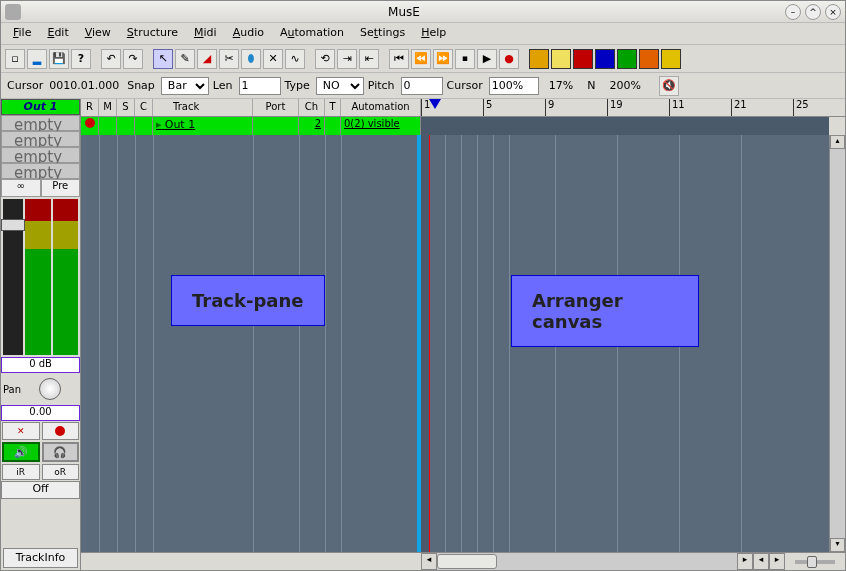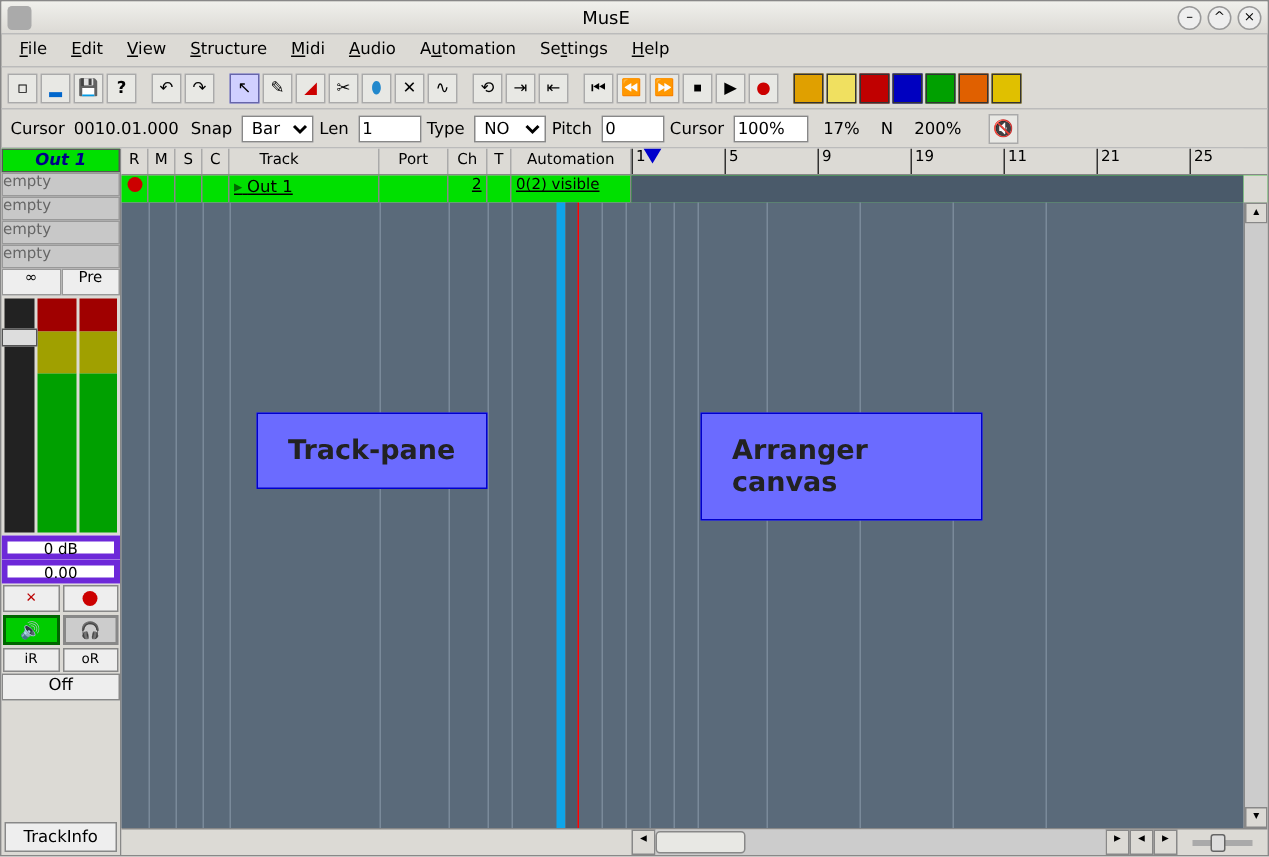--- a/index.html
+++ b/index.html
@@ -15,52 +15,52 @@
 .toolbar { height: 28px; display: flex; align-items: center; padding: 0 4px; gap: 2px; border-bottom: 1px solid #bbb; flex-wrap: nowrap; }
 .tbtn { width: 20px; height: 20px; border: 1px solid #aaa; background: #e8e8e4; display: flex; align-items: center; justify-content: center; font-size: 11px; cursor: default; }
 .tbtn.sel { background: #d0d0ff; border-color: #66a; }
 .tsep { width: 6px; }
 .paramsbar { height: 26px; display: flex; align-items: center; padding: 0 6px; gap: 4px; border-bottom: 1px solid #bbb; }
 .paramsbar .lbl { margin-right: 2px; }
 .paramsbar select, .paramsbar input { height: 18px; border: 1px solid #888; background: #fff; font-size: 11px; padding: 0 2px; }
 .body { flex: 1; display: flex; overflow: hidden; }
 .leftpanel { width: 80px; background: #dcdad5; border-right: 1px solid #888; display: flex; flex-direction: column; }
 .trackname { height: 16px; background: #00e000; color: #008; font-weight: bold; font-style: italic; text-align: center; border: 1px solid #555; }
-.slot { height: 16px; background: #c8c8c8; border: 1px solid #999; font-size: 10px; color: #666; padding-left: 0; }
+.slot { height: 16px; background: #c8c8c8; border: 1px solid #999; font-size: 15px; color: #666; padding-left: 12px; }
 .chainrow { display: flex; height: 18px; }
 .chainrow div { flex: 1; border: 1px solid #999; background: #eee; text-align: center; font-size: 10px; }
 .meterarea { height: 160px; display: flex; padding: 2px; gap: 2px; }
 .fader { width: 20px; background: #222; position: relative; }
 .faderknob { position: absolute; left: -2px; width: 24px; height: 12px; background: #ddd; border: 1px solid #555; top: 20px; }
 .meter { flex: 1; display: flex; flex-direction: column; }
 .meter .red { flex: 0 0 22px; background: #a00000; }
 .meter .yel { flex: 0 0 28px; background: #a0a000; }
 .meter .grn { flex: 1; background: #00a000; }
-.smallbox { height: 16px; border: 4px solid #6d28d9; background: #fff; text-align: center; font-size: 10px; }
+.smallbox { height: 16px; border: 1px solid #6d28d9; background: #fff; text-align: center; font-size: 10px; }
 .panrow { height: 30px; display: flex; align-items: center; justify-content: center; }
 .knob { width: 22px; height: 22px; border: 1px solid #666; border-radius: 11px; background: radial-gradient(#fff,#ccc); }
 .recrow { height: 20px; display: flex; gap: 2px; padding: 1px; }
 .sqbtn { flex: 1; border: 1px solid #888; display: flex; align-items: center; justify-content: center; background: #eee; font-size: 9px;}
 .reddot { width: 10px; height: 10px; background: #c00; border-radius: 5px; }
 .mutesolo { height: 22px; display: flex; gap: 2px; padding: 1px; }
 .msbtn { flex: 1; border: 2px solid #060; background: #0c0; display: flex; align-items: center; justify-content: center; }
 .routerow { height: 18px; display: flex; gap: 2px; padding: 1px; }
 .offrow { height: 18px; border: 1px solid #888; background: #eee; text-align: center; }
 .trackinfo-btn { height: 20px; border: 1px solid #888; background: #eee; margin: 2px; text-align: center; padding-top: 2px; }
 .mainarea { flex: 1; display: flex; flex-direction: column; }
 .headerrow { height: 18px; display: flex; background: #dcdad5; border-bottom: 1px solid #888; }
 .trackheaders { width: 340px; display: flex; background: #dcdad5; }
 .th { border-right: 1px solid #aaa; padding: 2px 2px; font-size: 10px; text-align: center; }
 .ruler { flex: 1; background: #dcdad5; position: relative; display: flex; }
 .rulertick { border-left: 1px solid #333; font-size: 10px; padding-left: 2px; }
 .marker { position: absolute; left: 8px; top: 0; width: 0; height: 0; border-left: 6px solid transparent; border-right: 6px solid transparent; border-top: 10px solid #00c; }
 .trackrow { height: 18px; display: flex; background: #00e000; text-decoration: underline; }
 .trcell { border-right: 1px solid #888; padding: 1px 3px; font-size: 10px; }
 .canvasrow { flex: 1; display: flex; position: relative; }
-.trackpane { width: 296px; background: #5a6a7a; position: relative; border-right: 6px solid #0ea5e9; }
+.trackpane { width: 340px; background: #5a6a7a; position: relative; border-right: 4px solid #0ea5e9; }
 .trackpane .vline { position: absolute; top: 0; bottom: 0; width: 1px; background: #7a8a9a; }
 .arranger { flex: 1; background: #5a6a7a; position: relative; }
 .arranger .vline { position: absolute; top: 0; bottom: 0; width: 1px; background: #7a8a9a; }
 .arranger .redline { position: absolute; left: 8px; top: 0; bottom: 0; width: 1px; background: #f00; }
 .arranger .shade { position: absolute; left: 0; top: 0; bottom: 0; width: 8px; background: #4a5a6a; }
 .callout { position: absolute; background: #6b6bff; border: 1px solid #0000cc; font-size: 18px; font-weight: bold; color: #222; padding: 14px 20px; }
 .vscroll { width: 16px; background: #dcdad5; border-left: 1px solid #888; display: flex; flex-direction: column; }
 .vscroll .arrow { height: 14px; border: 1px solid #888; text-align: center; font-size: 8px; }
 .vscroll .track { flex: 1; background: #ccc; }
 .hscroll { height: 18px; display: flex; background: #dcdad5; border-top: 1px solid #888; }
@@ -173,20 +173,26 @@
             <div class="yel"></div>
             <div class="grn"></div>
           </div>
         <div class="meter">
             <div class="red"></div>
             <div class="yel"></div>
             <div class="grn"></div>
           </div>
       </div>
       <div class="smallbox">0 dB</div>
+      <div style="display:flex;align-items:center;padding:1px 2px">
+        <span style="font-size:10px">Pan</span>
+        <div class="panrow" style="flex:1">
+            <div class="knob"></div>
+          </div>
+      </div>
       <div class="smallbox">0.00</div>
       <div class="recrow">
         <div class="sqbtn" style="color:#b00">✕</div>
         <div class="sqbtn">
             <div class="reddot"></div>
           </div>
       </div>
       <div class="mutesolo">
         <div class="msbtn">
             <span>🔊</span>

